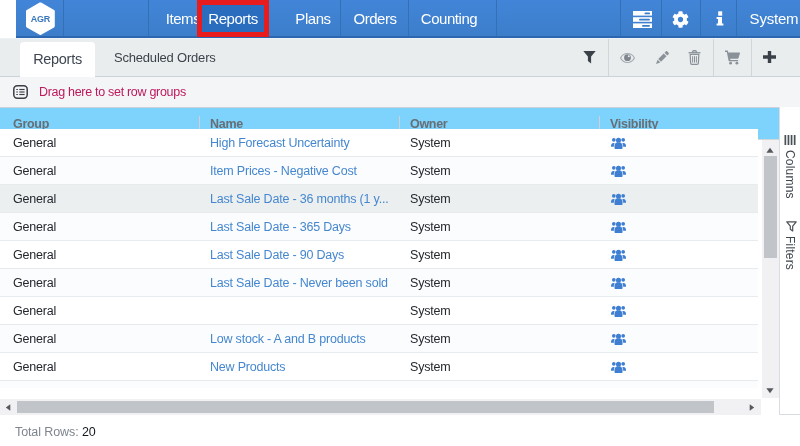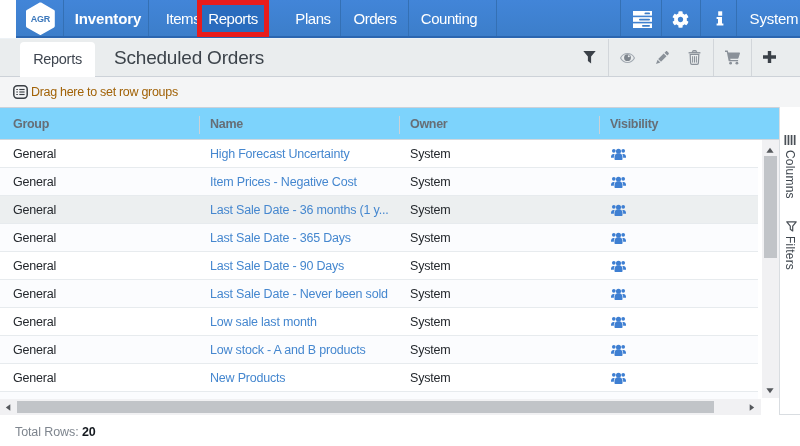--- a/index.html
+++ b/index.html
@@ -5,63 +5,62 @@
 *{margin:0;padding:0;box-sizing:border-box}
 html,body{width:800px;height:446px;overflow:hidden;background:#fff;font-family:"Liberation Sans",sans-serif}
 .abs{position:absolute}
 #nav{position:absolute;left:16px;top:0;width:800px;height:38px;background:linear-gradient(#4285d8,#3c7eca);border-bottom:2px solid #2b66b0}
 .nsep{position:absolute;top:0;width:1px;height:36px;background:#3470b4}
 .nitem{position:absolute;top:0;height:36px;line-height:37px;color:#fff;font-size:15px;transform:translateX(-50%);letter-spacing:-0.45px;white-space:nowrap}
 #repbox{position:absolute;left:202px;top:5px;width:62px;height:27px;background:#2a6cbe;color:#fff;font-size:15px;line-height:28px;text-align:center;letter-spacing:-0.45px}
 #redbox{position:absolute;left:197px;top:0px;width:72px;height:37px;border:5px solid #e81c1c}
 #tabbar{position:absolute;left:0;top:38px;width:800px;height:39.5px;background:#eaedee;border-top:1.5px solid #edf2f6;border-bottom:2px solid #cdd2d8}
 #tab1{position:absolute;left:20px;top:42px;width:75px;height:35px;background:#fff;border-radius:4px 4px 0 0;color:#3f4650;font-size:14.5px;line-height:34px;text-align:center;letter-spacing:-0.3px}
-#tab2{position:absolute;left:114px;top:39px;height:38px;line-height:38px;color:#3c434a;font-size:19px;letter-spacing:-0.2px}
+#tab2{position:absolute;left:114px;top:39px;height:38px;line-height:38px;color:#3c434a;font-size:13px;letter-spacing:-0.2px}
 .tsep{position:absolute;top:39px;width:1px;height:37px;background:#d2d6da}
 #rowgroup{position:absolute;left:0;top:77px;width:800px;height:30.5px;background:#f4f5f6;border-bottom:1.5px solid #ccd1d9}
-#rgtext{position:absolute;left:31px;top:77px;height:29px;line-height:30px;color:#a16207;font-size:12.5px;letter-spacing:-0.3px}
+#rgtext{position:absolute;left:39px;top:77px;height:29px;line-height:30px;color:#be185d;font-size:12.5px;letter-spacing:-0.3px}
 #ghead{position:absolute;left:0;top:107.5px;width:779px;height:32.5px;background:#7dd3fc;border-bottom:1.5px solid #d2d7dc}
 .hcell{position:absolute;top:0;height:32px;line-height:33px;color:#666e76;font-size:12.5px;font-weight:bold;letter-spacing:-0.3px}
 .hsep{position:absolute;top:8px;width:1px;height:18px;background:#ccd1d5}
-#rows{position:absolute;left:0;top:140px;width:758px;height:259px;overflow:hidden;background:#c4b5fd}
+#rows{position:absolute;left:0;top:129px;width:758px;height:259px;overflow:hidden;background:#c4b5fd}
 .row{position:relative;width:758px;height:28px;border-bottom:1px solid #e7ebee;background:#fff}
 .row.even{background:#fbfcfe}
 .row.hover{background:#eceff0}
 .cell{position:absolute;top:0;height:27px;line-height:28px;font-size:12.5px;color:#24282d;letter-spacing:-0.2px;white-space:nowrap}
 .c1{left:13px}
 .c2{left:210px;color:#4587cf;max-width:178px;overflow:hidden}
 .c3{left:410px}
 .cico{position:absolute;left:611px;top:8px}
 #vsb{position:absolute;left:762px;top:140px;width:17px;height:258px;background:#f1f1f3}
 #vthumb{position:absolute;left:764px;top:156px;width:13px;height:102px;background:#c1c4c8}
 #hsb{position:absolute;left:0;top:399px;width:761px;height:16px;background:#f1f1f3}
 #hthumb{position:absolute;left:17px;top:401px;width:697px;height:12px;background:#c1c4c8}
 #sidebar{position:absolute;left:779px;top:107px;width:21px;height:308px;background:#fff;border-left:1px solid #d9dde1;border-bottom:1px solid #d9dde1}
 .vtext{position:absolute;writing-mode:vertical-rl;font-size:12px;color:#3f464e;letter-spacing:0.2px}
 #status{position:absolute;left:15px;top:415px;width:400px;height:34px;line-height:34px;font-size:12.5px;color:#7e858e;letter-spacing:-0.1px}
-#status b{color:#14191f;font-weight:bold}
+#status b{color:#14191f;font-weight:normal}
 svg{display:block}
 </style>
 </head>
 <body>
 <div id="nav">
   <svg class="abs" style="left:10px;top:2px" width="29" height="35" viewBox="0 0 29 35">
     <polygon points="14.4,1.9 27.3,9.3 27.3,24.1 14.4,31.5 1.5,24.1 1.5,9.3" fill="#fff" stroke="#fff" stroke-width="3" stroke-linejoin="round"></polygon>
     <text x="14.4" y="20.2" font-family="Liberation Sans" font-size="9" font-weight="bold" fill="#3a77bb" text-anchor="middle" letter-spacing="-0.2">AGR</text>
   </svg>
   <div class="nsep" style="left:47px"></div>
   <div class="nsep" style="left:132px"></div>
   <div class="nsep" style="left:324px"></div>
   <div class="nsep" style="left:392px"></div>
   <div class="nsep" style="left:480px"></div>
   <div class="nsep" style="left:604px"></div>
   <div class="nsep" style="left:645px"></div>
   <div class="nsep" style="left:684px"></div>
   <div class="nsep" style="left:720px"></div>
-  <div class="nitem" style="left:92px;font-weight:bold;letter-spacing:-0.1px">Inventory</div>
   <div class="nitem" style="left:167px">Items</div>
   <div class="nitem" style="left:297px">Plans</div>
   <div class="nitem" style="left:359px">Orders</div>
   <div class="nitem" style="left:433px">Counting</div>
   <div class="nitem" style="left:758px;letter-spacing:-0.2px">System</div>
   <svg class="abs" style="left:617px;top:11px" width="19" height="17" viewBox="0 0 19 17">
     <rect x="0" y="0" width="19" height="4.6" fill="#fff"></rect>
     <rect x="0" y="6.2" width="19" height="4.6" fill="#fff"></rect>
     <rect x="0" y="12.4" width="19" height="4.6" fill="#fff"></rect>
     <rect x="11.5" y="1.5" width="5.5" height="1.8" rx="0.9" fill="#3d7dc8"></rect>
@@ -245,21 +244,20 @@
             <circle cx="12.2" cy="2.8" r="1.85"></circle>
             <path d="M0,8.7 C0,7.2 1.1,6 2.5,6 L3.7,6 C3.2,6.7 2.9,7.6 2.9,8.5 L2.9,9.7 L0,9.7 Z"></path>
             <path d="M15,8.7 C15,7.2 13.9,6 12.5,6 L11.3,6 C11.8,6.7 12.1,7.6 12.1,8.5 L12.1,9.7 L15,9.7 Z"></path>
             <path d="M3.5,8.7 C3.5,7 4.7,5.6 6.2,5.6 L8.8,5.6 C10.3,5.6 11.5,7 11.5,8.7 L11.5,11 C11.5,11.6 11.1,12 10.6,12 L4.4,12 C3.9,12 3.5,11.6 3.5,11 Z"></path>
           </g>
         </svg>
       </span>
     </div>
     <div class="row ">
       <span class="cell c1">General</span>
-      <span class="cell c2">Low sale last month</span>
       <span class="cell c3">System</span>
       <span class="cico">
         <svg width="15" height="12" viewBox="0 0 15 12">
           <g fill="#3e7fd2">
             <circle cx="7.5" cy="3.3" r="2.55"></circle>
             <circle cx="2.8" cy="2.8" r="1.85"></circle>
             <circle cx="12.2" cy="2.8" r="1.85"></circle>
             <path d="M0,8.7 C0,7.2 1.1,6 2.5,6 L3.7,6 C3.2,6.7 2.9,7.6 2.9,8.5 L2.9,9.7 L0,9.7 Z"></path>
             <path d="M15,8.7 C15,7.2 13.9,6 12.5,6 L11.3,6 C11.8,6.7 12.1,7.6 12.1,8.5 L12.1,9.7 L15,9.7 Z"></path>
             <path d="M3.5,8.7 C3.5,7 4.7,5.6 6.2,5.6 L8.8,5.6 C10.3,5.6 11.5,7 11.5,8.7 L11.5,11 C11.5,11.6 11.1,12 10.6,12 L4.4,12 C3.9,12 3.5,11.6 3.5,11 Z"></path>

